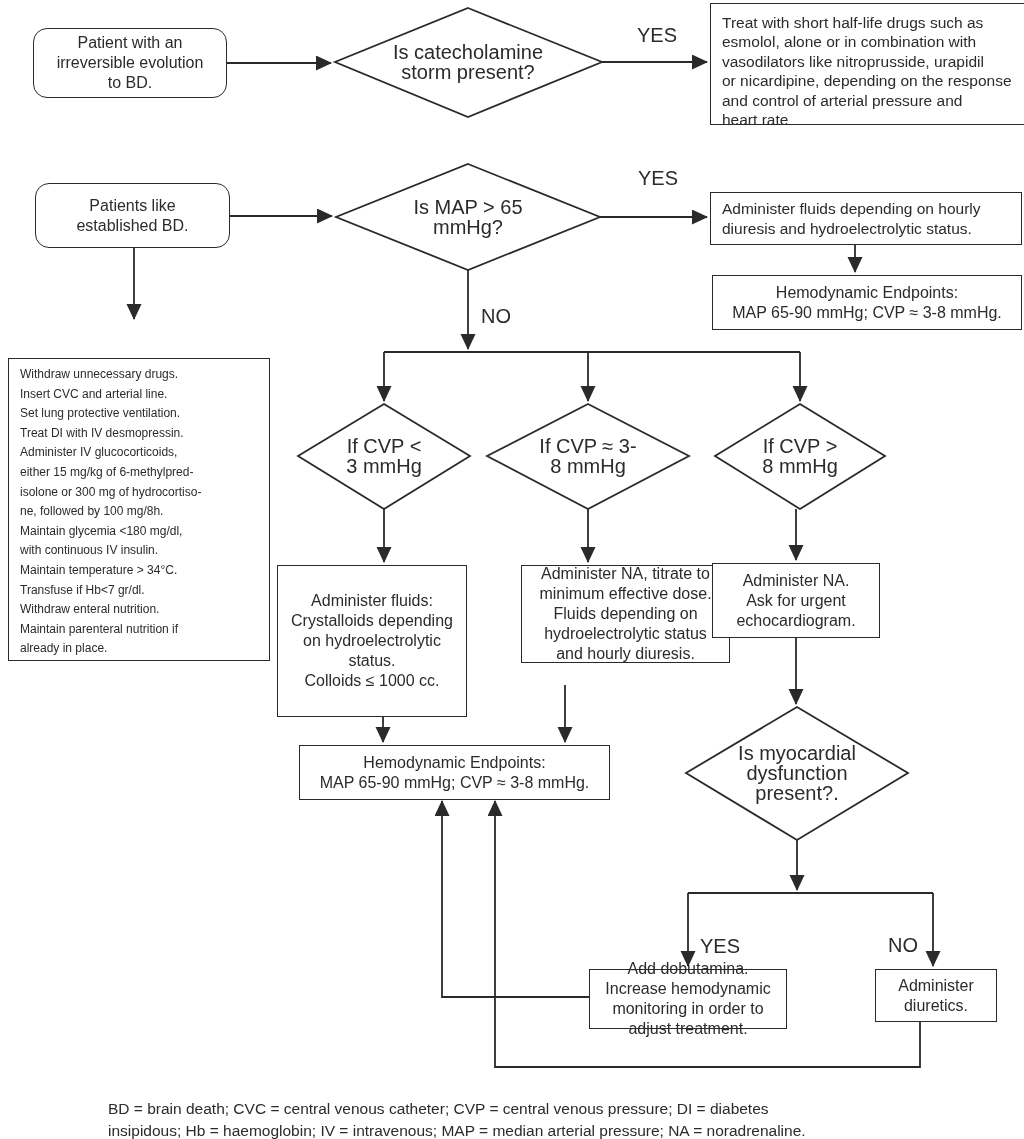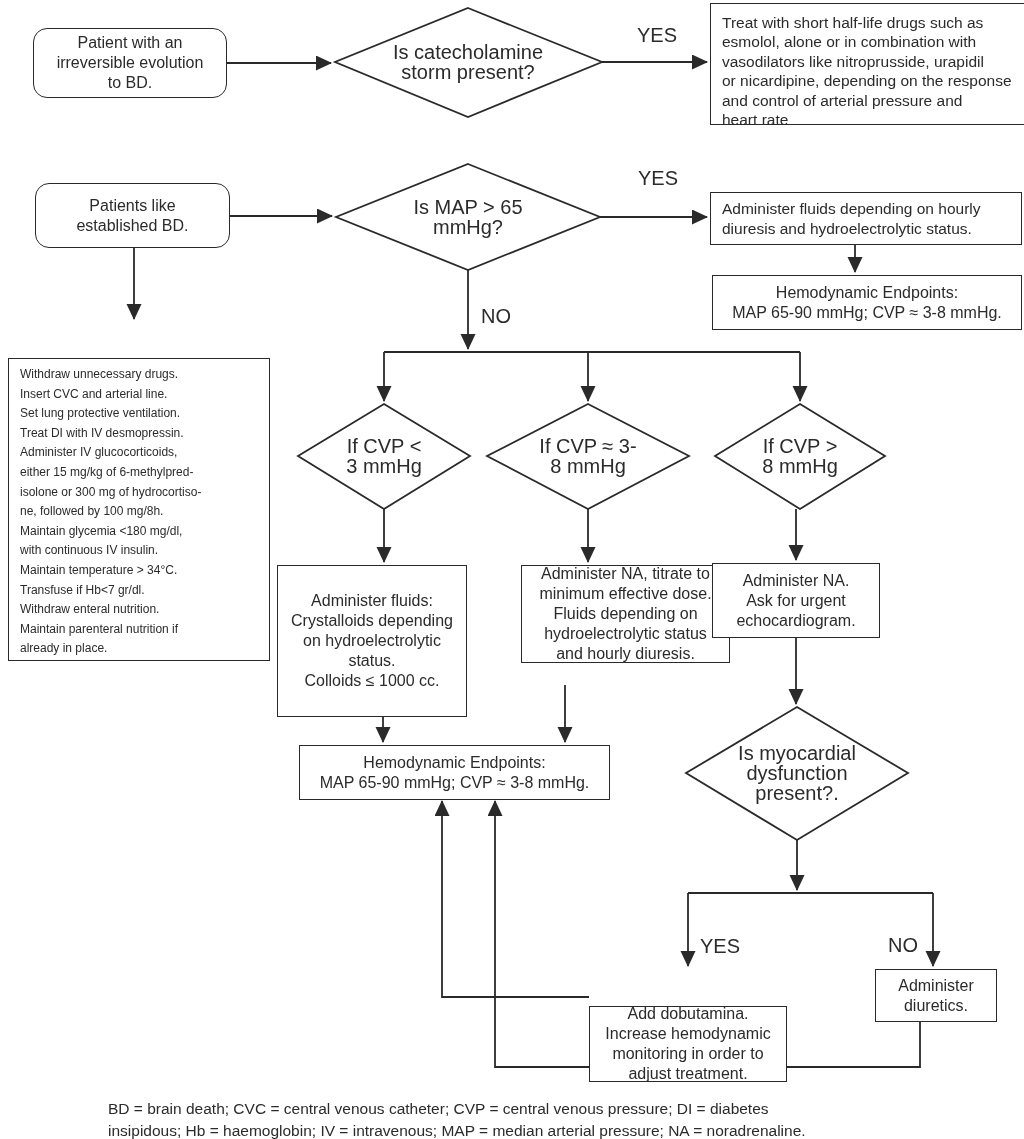--- a/index.html
+++ b/index.html
@@ -123,21 +123,21 @@
 hydroelectrolytic status
 and hourly diuresis.</div>
 
   <div class="abs box" style="left:712px;top:563px;width:168px;height:75px;">Administer NA.
 Ask for urgent
 echocardiogram.</div>
 
   <div class="abs box" style="left:299px;top:745px;width:311px;height:55px;">Hemodynamic Endpoints:
 MAP 65-90 mmHg; CVP ≈  3-8 mmHg.</div>
 
-  <div class="abs box" style="left:589px;top:1006px;width:198px;height:76px;">Add dobutamina.
+  <div class="abs box" style="left:589px;top:969px;width:198px;height:60px;">Add dobutamina.
 Increase hemodynamic
 monitoring in order to
 adjust treatment.</div>
 
   <div class="abs box" style="left:875px;top:969px;width:122px;height:53px;">Administer
 diuretics.</div>
 
   <div class="abs dtext" style="left:368px;top:27px;width:200px;height:70px;">Is catecholamine
 storm present?</div>
 

